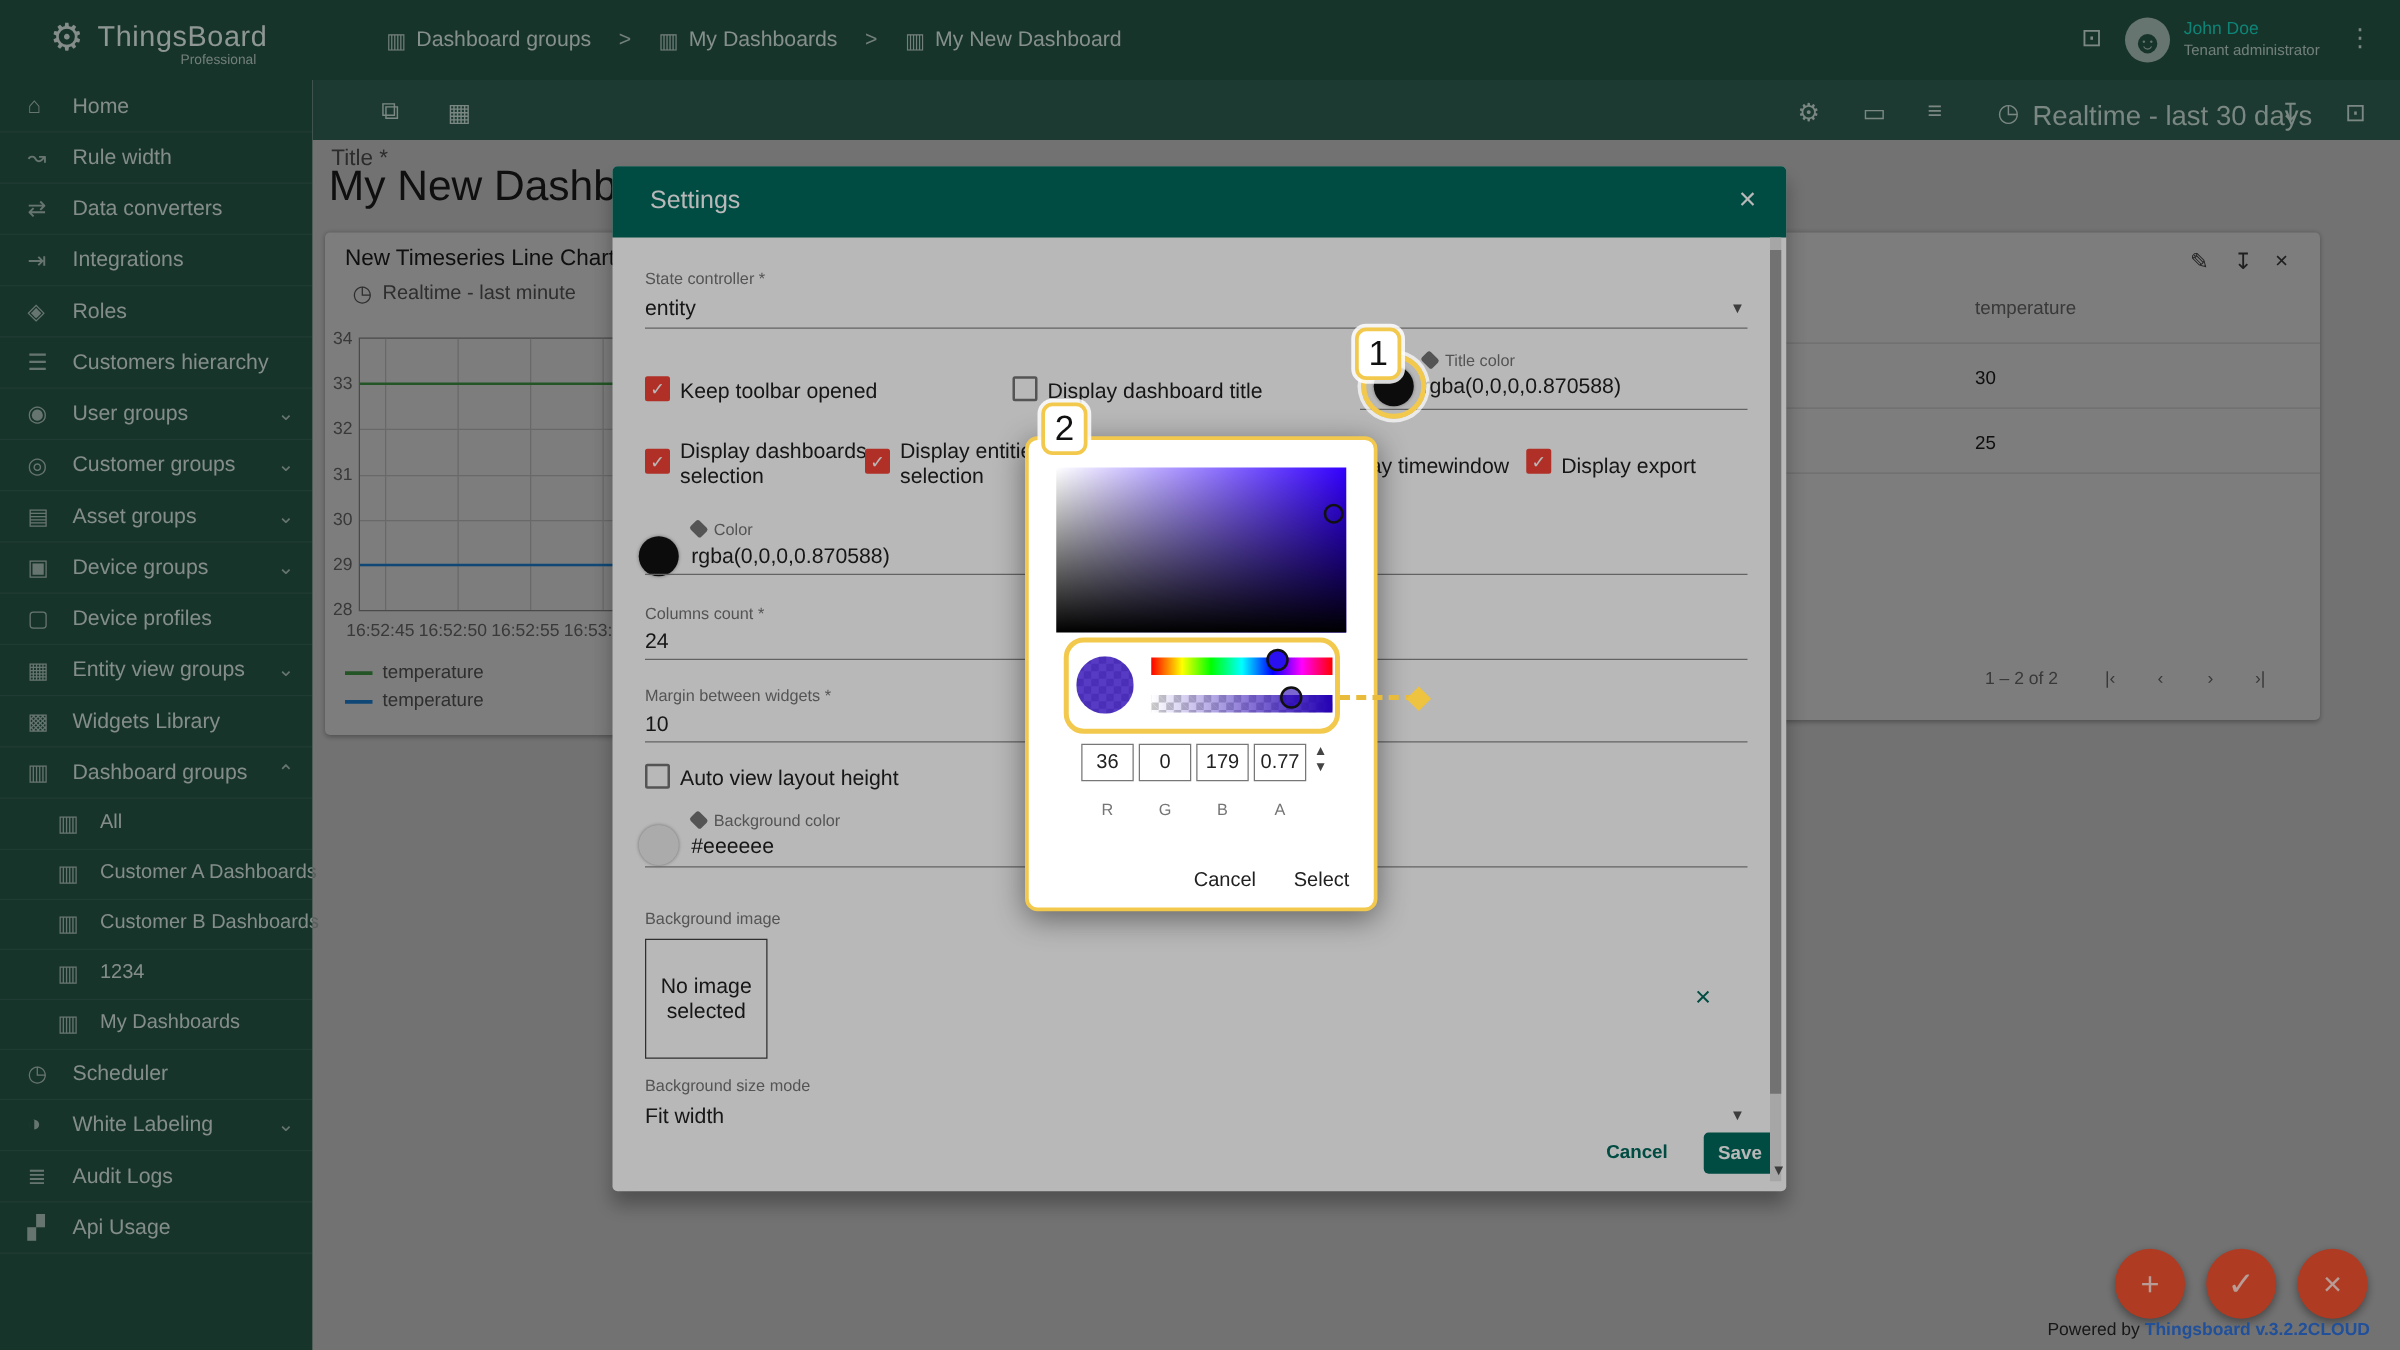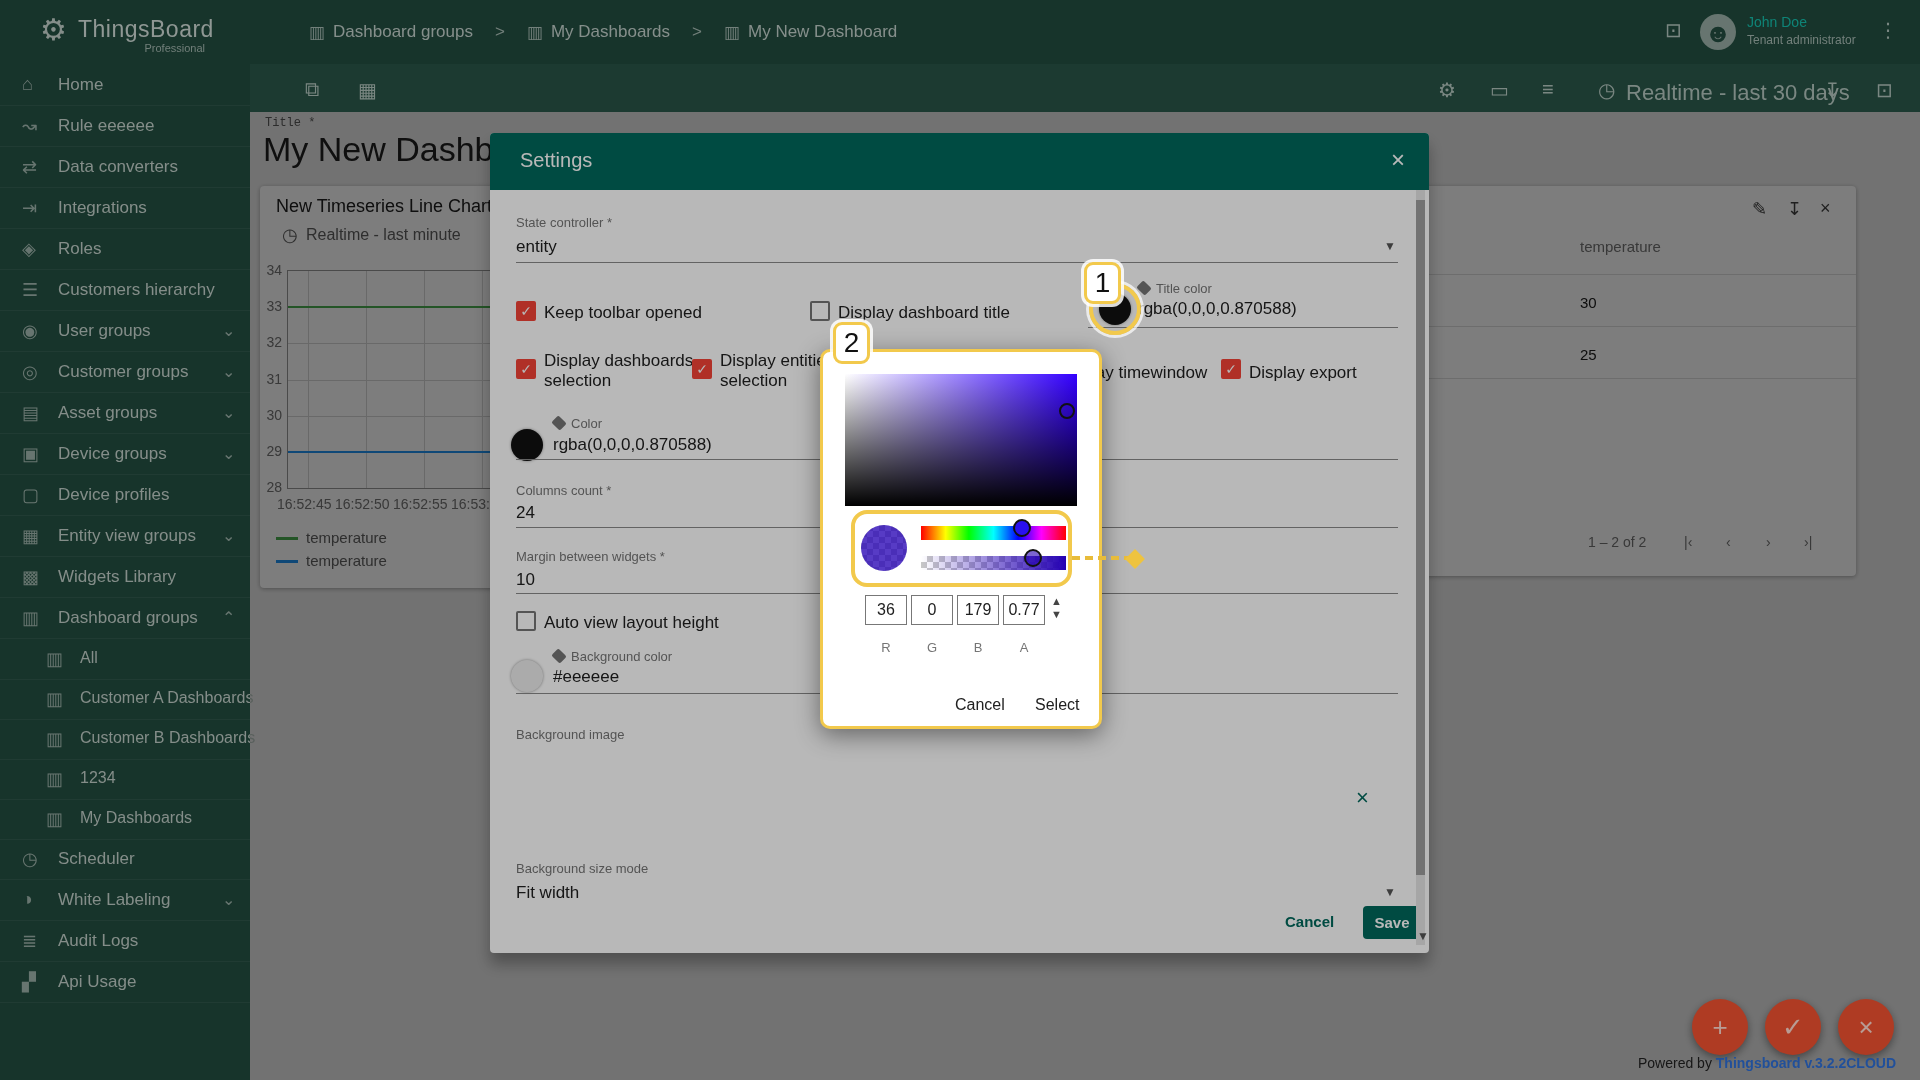--- a/index.html
+++ b/index.html
@@ -23,21 +23,21 @@
   
   .sb-item{position:absolute;left:0;width:250px;height:40px;cursor:pointer;}
   .sb-ico{position:absolute;left:22px;top:9px;font-size:18px;color:#8fa39b;}
   .sb-ico.sub{left:46px;}
   .sb-label{position:absolute;left:58px;top:10px;font-size:17px;color:#b7c4be;white-space:nowrap;}
   .sb-label.sub{left:80px;font-size:16px;}
   .sb-chev{position:absolute;left:222px;top:10px;font-size:16px;color:#8fa39b;}
   .sb-div{position:absolute;left:0;width:250px;height:1px;background:rgba(255,255,255,0.06);}
   
   #content{position:absolute;left:250px;top:112px;width:1670px;height:968px;background:#eaeaea;z-index:1;}
-  .pg-label{position:absolute;left:15px;top:4px;font-size:12px;color:#5a5a5a;font-family:Liberation Mono, monospace;}
+  .pg-label{position:absolute;left:15px;top:4px;font-size:18px;color:#5a5a5a;}
   .pg-title{position:absolute;left:13px;top:18px;font-size:34px;font-weight:500;color:#212121;}
   .card{position:absolute;background:#fff;border-radius:4px;box-shadow:0 1px 4px rgba(0,0,0,0.3);}
   
   #chart-card{left:10px;top:74px;width:700px;height:402px;}
   .cc-title{position:absolute;left:16px;top:10px;font-size:18px;color:#212121;}
   .cc-sub{position:absolute;left:46px;top:40px;font-size:16px;color:#616161;}
   .cc-clock{position:absolute;left:22px;top:38px;font-size:18px;color:#616161;}
   #plot{position:absolute;left:27px;top:84px;width:560px;height:219px;border:1px solid #999;box-sizing:border-box;}
   .gl-h{position:absolute;left:0;width:100%;height:1px;background:#d8d8d8;}
   .gl-v{position:absolute;top:0;width:1px;height:100%;background:#d8d8d8;}
@@ -147,21 +147,21 @@
   </div>
 
   <div id="sidebar">
       <div class="sb-item" style="top: 1px;">
         <span class="sb-ico">⌂</span>
         <span class="sb-label">Home</span>
       </div>
       <div class="sb-div" style="top: 41px;"></div>
       <div class="sb-item" style="top: 42px;">
         <span class="sb-ico">↝</span>
-        <span class="sb-label">Rule eeeeee</span>
+        <span class="sb-label">Rule width</span>
       </div>
       <div class="sb-div" style="top: 82px;"></div>
       <div class="sb-item" style="top: 83px;">
         <span class="sb-ico">⇄</span>
         <span class="sb-label">Data converters</span>
       </div>
       <div class="sb-div" style="top: 123px;"></div>
       <div class="sb-item" style="top: 124px;">
         <span class="sb-ico">⇥</span>
         <span class="sb-label">Integrations</span>
@@ -401,20 +401,23 @@
 
     <div class="cb" style="left:26px;top:478px"></div>
     <span class="cblabel" style="left:54px;top:480px">Auto view layout height</span>
 
     <span class="flabel" style="left:63px;top:516px"><span class="paint"></span><span>Background color</span></span>
     <div class="swatch" style="left:21px;top:527px;background:#eee"></div>
     <span class="fval" style="left:63px;top:534px">#eeeeee</span>
     <div class="uline" style="left:26px;top:560px;width:882px"></div>
 
     <span class="flabel" style="left:26px;top:594px">Background image</span>
+    <div class="noimg">
+        <span>No image selected</span>
+      </div>
     <span style="position:absolute;left:866px;top:652px;font-size:22px;color:#00695c;cursor:pointer">×</span>
 
     <span class="flabel" style="left:26px;top:728px">Background size mode</span>
     <span class="fval" style="left:26px;top:750px">Fit width</span>
     <span class="caret" style="left:894px;top:752px">▼</span>
 
     <span class="btn-text" style="left:795px;top:780px">Cancel</span>
     <div class="btn-save">Save</div>
 
     <div class="sbar-track"></div>

